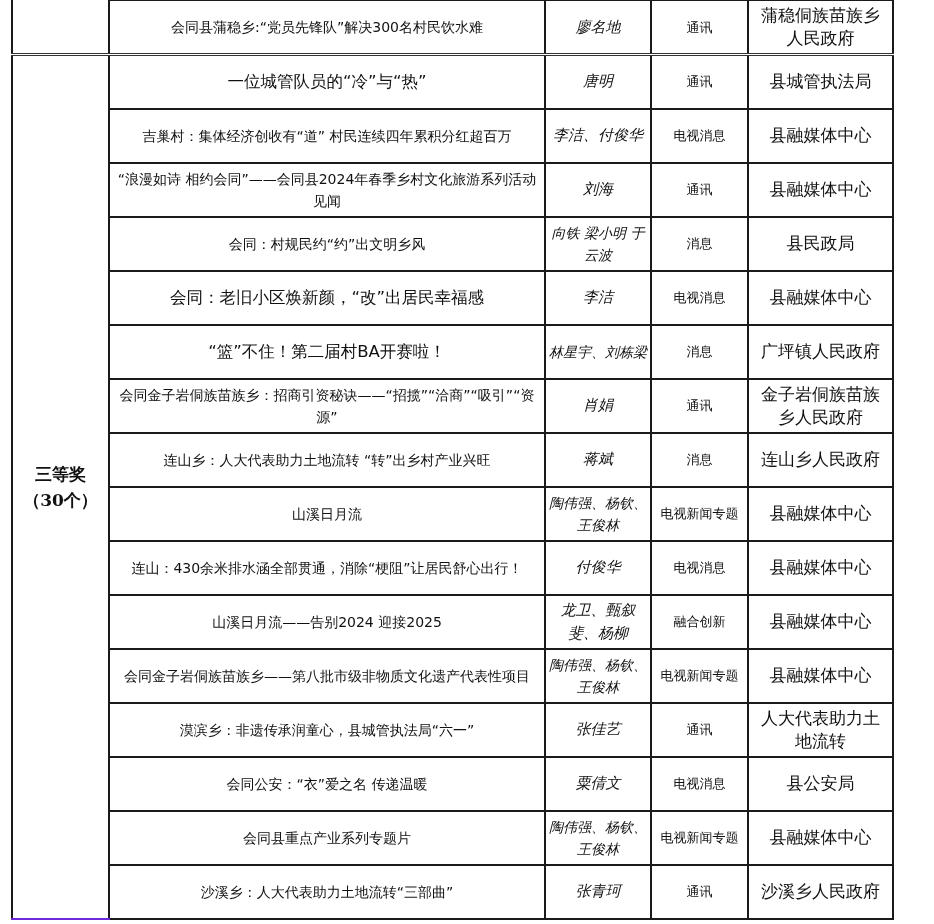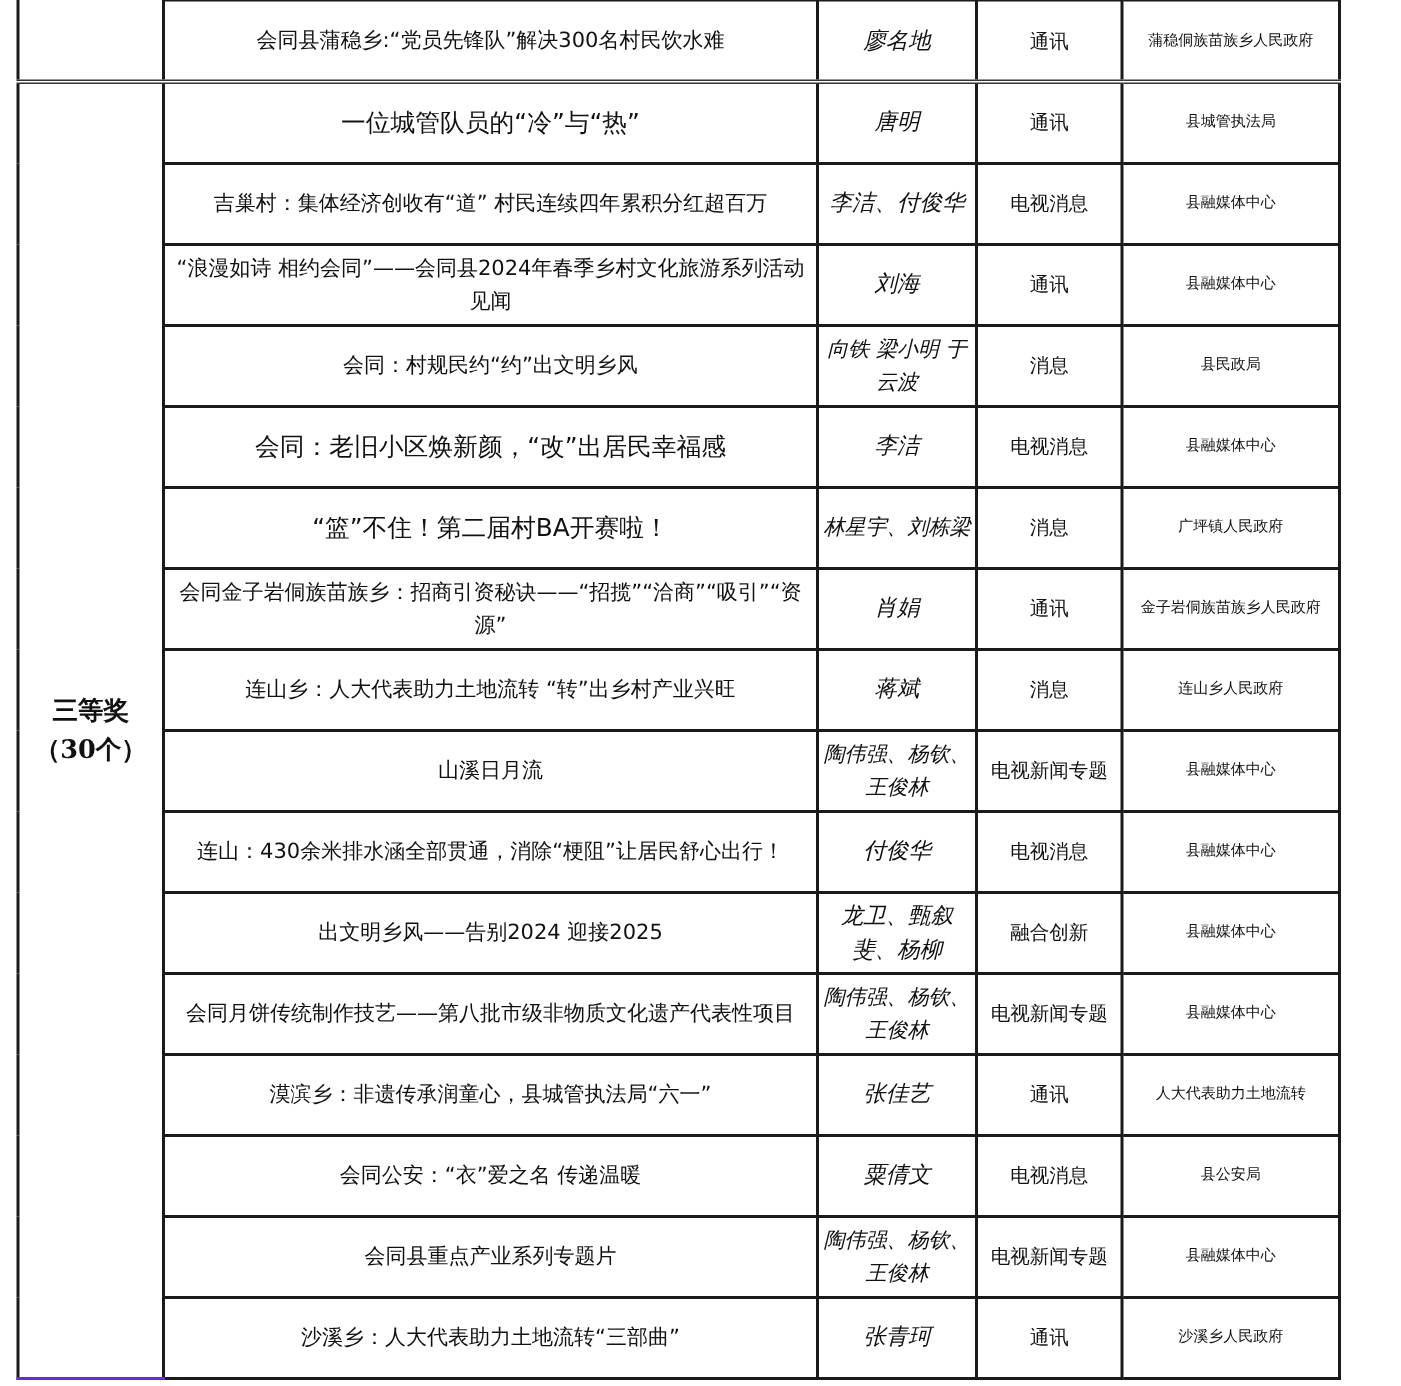--- a/index.html
+++ b/index.html
@@ -38,21 +38,21 @@
     .col-title { width: 436px; }
     .col-author { width: 106px; }
     .col-type { width: 97px; }
     .col-unit { width: 145px; }
 
     td.title-cell { font-size: 14px; line-height: 22px; padding: 0 3px; }
     td.title-cell.big { font-size: 16.5px; }
     td.author-cell { font-size: 15px; padding: 0 2px; font-style: italic; }
     td.author-cell.small { font-size: 14px; line-height: 22px; }
     td.type-cell { font-size: 13px; font-family: Liberation Serif, serif; }
-    td.unit-cell { font-size: 10px; padding: 0 6px; }
+    td.unit-cell { font-size: 17px; padding: 0 6px; }
     td.category-cell {
       font-family: "DejaVu Serif", "Liberation Serif", serif;
       font-weight: bold;
       font-size: 17px;
       line-height: 26px;
       border-bottom: 2px solid #6d28d9;
     }
     td.category-empty { border-top: none; }
     .cat-line { display: block; }
   </style>
@@ -134,27 +134,27 @@
       <td class="type-cell">电视新闻专题</td>
       <td class="unit-cell">县融媒体中心</td>
     </tr>
     <tr>
       <td class="title-cell">连山：430余米排水涵全部贯通，消除“梗阻”让居民舒心出行！</td>
       <td class="author-cell">付俊华</td>
       <td class="type-cell">电视消息</td>
       <td class="unit-cell">县融媒体中心</td>
     </tr>
     <tr>
-      <td class="title-cell">出文明乡风——告别2024 迎接2025</td>
+      <td class="title-cell">山溪日月流——告别2024 迎接2025</td>
       <td class="author-cell">龙卫、甄叙斐、杨柳</td>
       <td class="type-cell">融合创新</td>
       <td class="unit-cell">县融媒体中心</td>
     </tr>
     <tr>
-      <td class="title-cell">会同月饼传统制作技艺——第八批市级非物质文化遗产代表性项目</td>
+      <td class="title-cell">会同金子岩侗族苗族乡——第八批市级非物质文化遗产代表性项目</td>
       <td class="author-cell small">陶伟强、杨钦、王俊林</td>
       <td class="type-cell">电视新闻专题</td>
       <td class="unit-cell">县融媒体中心</td>
     </tr>
     <tr>
       <td class="title-cell">漠滨乡：非遗传承润童心，县城管执法局“六一”</td>
       <td class="author-cell">张佳艺</td>
       <td class="type-cell">通讯</td>
       <td class="unit-cell">人大代表助力土地流转</td>
     </tr>

